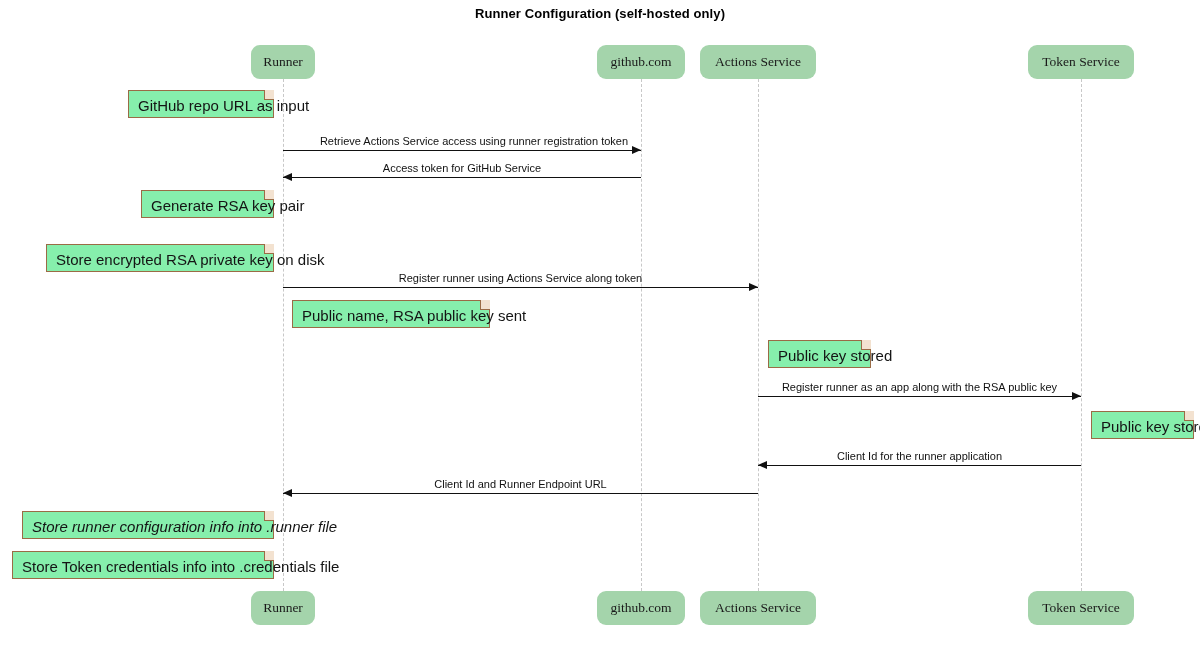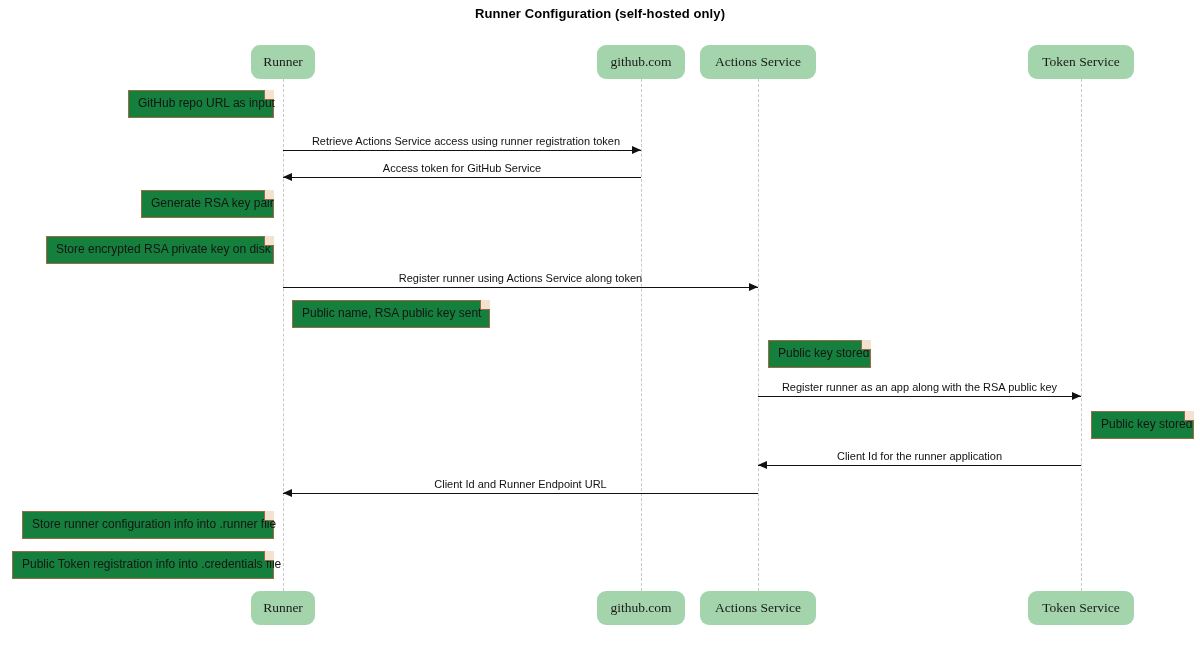--- a/index.html
+++ b/index.html
@@ -42,24 +42,24 @@
     font-size:13.5px;
     color:#1a1a1a;
     box-sizing:border-box;
     white-space:nowrap;
     font-family:Liberation Serif, serif;
   }
 
   
   .note{
     position:absolute;
-    background:#15803d;
+    background:#86efac;
     border:1px solid #9a6b45;
     box-sizing:border-box;
-    font-size:12px;
+    font-size:15px;
     color:#141414;
     line-height:1.15;
     padding:6px 9px 6px 9px;
     white-space:nowrap;
   }
   .note .fold{
     position:absolute;
     top:-1px;right:-1px;
     width:9px;height:9px;
     background:#f3e2d0;
@@ -105,30 +105,30 @@
     <div class="participant" style="width: 64px; left: 251px; top: 45px;">Runner</div>
     <div class="participant" style="width: 64px; left: 251px; top: 591px;">Runner</div>
     <div class="participant" style="width: 88px; left: 597px; top: 45px;">github.com</div>
     <div class="participant" style="width: 88px; left: 597px; top: 591px;">github.com</div>
     <div class="participant" style="width: 116px; left: 700px; top: 45px;">Actions Service</div>
     <div class="participant" style="width: 116px; left: 700px; top: 591px;">Actions Service</div>
     <div class="participant" style="width: 106px; left: 1028px; top: 45px;">Token Service</div>
     <div class="participant" style="width: 106px; left: 1028px; top: 591px;">Token Service</div>
     <div class="note" style="left: 128px; top: 90px; width: 146px; height: 28px;"><span>GitHub repo URL as input</span><span class="fold"></span></div>
     <div class="note" style="left: 141px; top: 190px; width: 133px; height: 28px;"><span>Generate RSA key pair</span><span class="fold"></span></div>
-    <div class="note" style="left: 46px; top: 236px; width: 228px; height: 28px;"><span>Store encrypted RSA private key on disk</span><span class="fold"></span></div>
+    <div class="note" style="left: 46px; top: 244px; width: 228px; height: 28px;"><span>Store encrypted RSA private key on disk</span><span class="fold"></span></div>
     <div class="note" style="left: 292px; top: 300px; width: 198px; height: 28px;"><span>Public name, RSA public key sent</span><span class="fold"></span></div>
     <div class="note" style="left: 768px; top: 340px; width: 103px; height: 28px;"><span>Public key stored</span><span class="fold"></span></div>
     <div class="note" style="left: 1091px; top: 411px; width: 103px; height: 28px;"><span>Public key stored</span><span class="fold"></span></div>
-    <div class="note" style="left: 22px; top: 511px; width: 252px; height: 28px;"><span>Store runner configuration info into .runner file</span><span class="fold"></span></div>
-    <div class="note" style="left: 12px; top: 551px; width: 262px; height: 28px;"><span>Public Token registration info into .credentials file</span><span class="fold"></span></div>
+    <div class="note" style="left: 22px; top: 511px; width: 252px; height: 28px; font-style: italic;"><span>Store runner configuration info into .runner file</span><span class="fold"></span></div>
+    <div class="note" style="left: 12px; top: 551px; width: 262px; height: 28px;"><span>Store Token credentials info into .credentials file</span><span class="fold"></span></div>
     <div class="msg right" style="left: 283px; top: 150px; width: 358px;">
       <div class="line" style="width: 358px;"></div>
       <div class="head" style="left: 349px;"></div>
-      <div class="label" style="width: 358px; left: 4px;">Retrieve Actions Service access using runner registration token</div>
+      <div class="label" style="width: 358px; left: 12px;">Retrieve Actions Service access using runner registration token</div>
     </div>
     <div class="msg left" style="left: 283px; top: 177px; width: 358px;">
       <div class="line" style="width: 358px;"></div>
       <div class="head" style="left: 0px;"></div>
       <div class="label" style="width: 358px; left: 0px;">Access token for GitHub Service</div>
     </div>
     <div class="msg right" style="left: 283px; top: 287px; width: 475px;">
       <div class="line" style="width: 475px;"></div>
       <div class="head" style="left: 466px;"></div>
       <div class="label" style="width: 475px; left: 0px;">Register runner using Actions Service along token</div>

